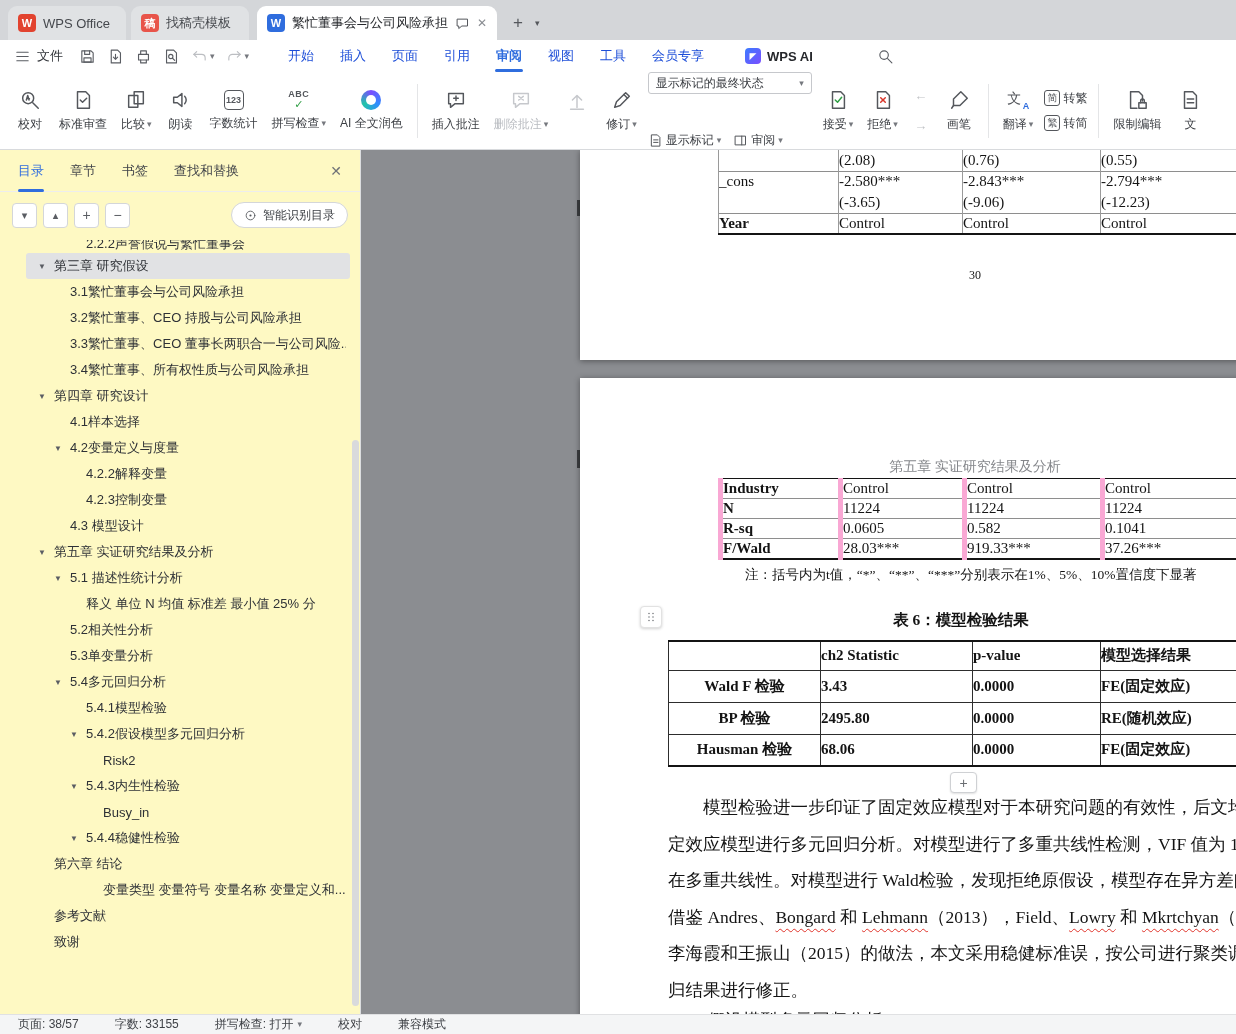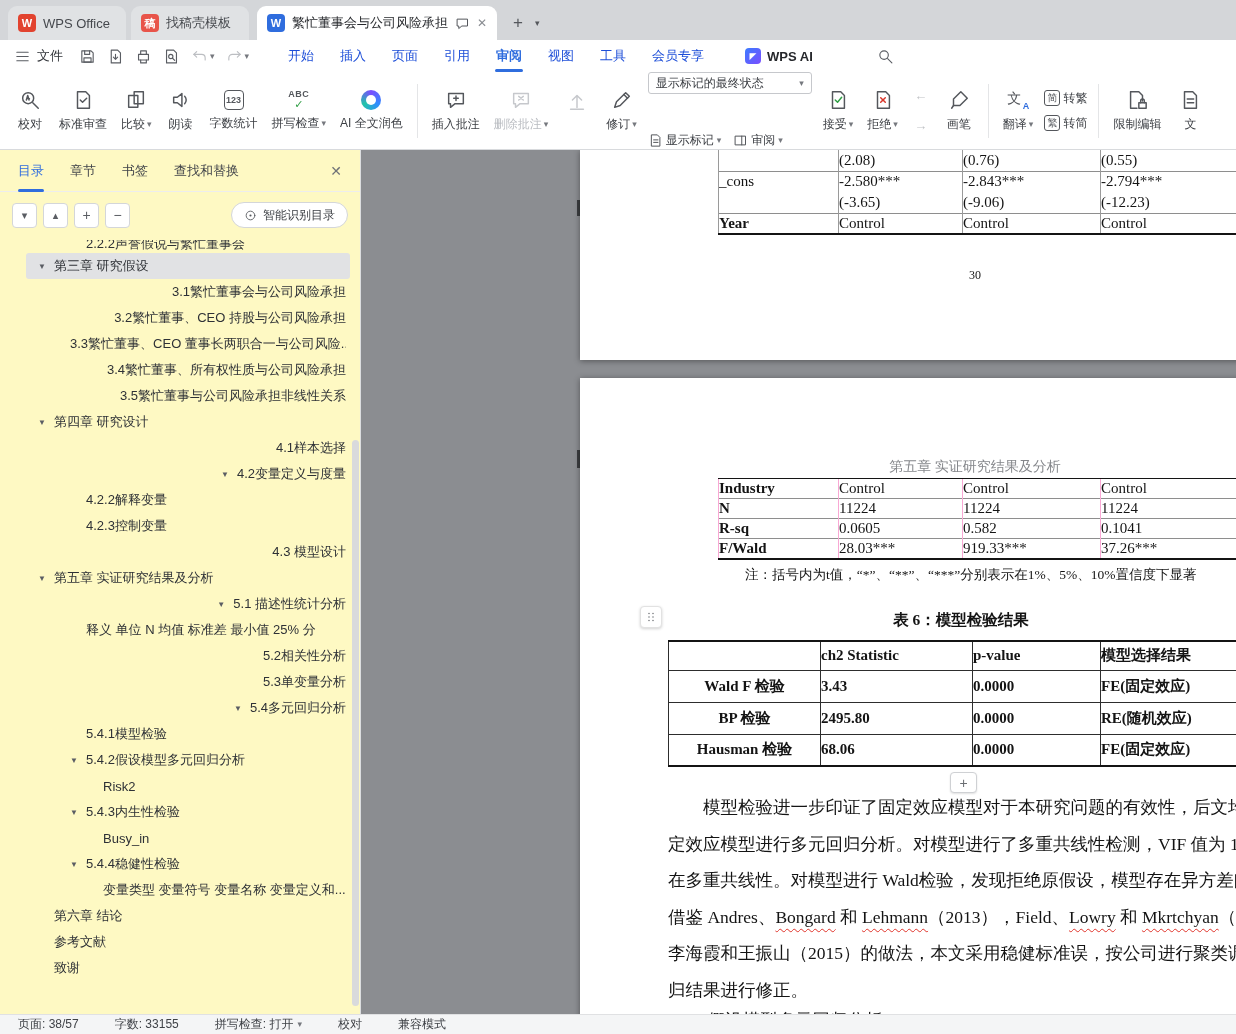--- a/index.html
+++ b/index.html
@@ -72,21 +72,21 @@
   .stoolbar{height:46px;display:flex;align-items:center;padding:0 12px;gap:6px;}
   .sqbtn{width:25px;height:25px;border:1px solid #d4d6d9;border-radius:4px;display:flex;align-items:center;justify-content:center;color:#5a5d63;font-size:11px;background:#fff;}
   .smartbtn{margin-left:auto;height:26px;border:1px solid #d4d6d9;border-radius:13px;display:flex;align-items:center;gap:6px;padding:0 12px;font-size:12px;color:#3f4247;background:#fff;white-space:nowrap;}
   .toclist{flex:1;overflow:hidden;padding-top:2px;}
   .toc-item{display:flex;align-items:center;height:26px;margin:0 10px 0 26px;padding-right:4px;font-size:13px;color:#2e3136;border-radius:3px;}
   .toc-item.selected{background:#e1e2e4;}
   .toc-item.clipped{height:13px;overflow:hidden;align-items:flex-end;}
   .toc-arrow{width:16px;flex:0 0 16px;font-size:8px;color:#5a5d63;}
   .toc-label{white-space:nowrap;overflow:hidden;}
   .lvl1{padding-left:12px;}
-  .lvl2{padding-left:28px;justify-content:flex-end;}
+  .lvl2{padding-left:28px;}
   .lvl3{padding-left:44px;}
   .lvl4{padding-left:61px;}
   .sscroll{position:absolute;right:1px;top:290px;width:7px;height:566px;background:#d9dadc;border-radius:4px;}
   
   .docarea{flex:1;background:#8b8d91;position:relative;overflow:hidden;}
   .page{position:absolute;left:219px;width:800px;background:#fff;box-shadow:0 1px 6px rgba(0,0,0,.4);font-family:"Liberation Serif","DejaVu Serif",serif;color:#141414;}
   .page1{top:0;height:210px;}
   .page2{top:228px;height:700px;}
   .marker{position:absolute;width:3px;background:#3c3e41;}
   table.doct{border-collapse:collapse;position:absolute;table-layout:fixed;}
@@ -94,21 +94,21 @@
   .doct td.c0{text-align:left;}
   .p1t{left:138px;top:0;}
   .p1t tr{height:21px;}
   .p1t td{border-left:1px solid #9a9a9a;}
   .p1t td:last-child{border-right:1px solid #9a9a9a;}
   .p1t tr:nth-child(2) td,.p1t tr:nth-child(4) td{border-top:1px solid #8e8e8e;}
   .p1t tr:nth-child(4) td{border-bottom:2.5px solid #141414;}
   .p1t tr:nth-child(4) td.c0{font-weight:bold;}
   .p2t{left:138px;top:100px;}
   .p2t tr{height:20px;}
-  .p2t td{border-left:1px solid #f9a8d4;border-top:1px solid #8e8e8e;}
+  .p2t td{border-left:5px solid #f9a8d4;border-top:1px solid #8e8e8e;}
   .p2t td:last-child{border-right:1px solid #9a9a9a;}
   .p2t tr:first-child td{border-top:1.2px solid #141414;}
   .p2t tr:last-child td{border-bottom:2.5px solid #141414;}
   .p2t td.c0{font-weight:bold;}
   .pagenum{position:absolute;top:118px;left:0;width:790px;text-align:center;font-size:12px;}
   .ph-header{position:absolute;top:80px;left:0;width:790px;text-align:center;color:#85878b;font-size:14px;}
   .pnote{position:absolute;top:188px;left:165px;font-size:13.5px;white-space:nowrap;}
   .pcap{position:absolute;top:232px;left:0;width:762px;text-align:center;font-size:15.5px;font-weight:bold;}
   .t6{left:88px;top:262px;}
   .t6 th,.t6 td{border:1px solid #2d2d2d;font-weight:bold;}
@@ -453,24 +453,20 @@
           <span class="toc-label">3.2繁忙董事、CEO 持股与公司风险承担</span>
         </div>
         <div class="toc-item lvl2">
           <span class="toc-arrow"></span>
           <span class="toc-label">3.3繁忙董事、CEO 董事长两职合一与公司风险...</span>
         </div>
         <div class="toc-item lvl2">
           <span class="toc-arrow"></span>
           <span class="toc-label">3.4繁忙董事、所有权性质与公司风险承担</span>
         </div>
-        <div class="toc-item lvl2">
-          <span class="toc-arrow"></span>
-          <span class="toc-label">3.5繁忙董事与公司风险承担非线性关系</span>
-        </div>
         <div class="toc-item lvl1">
           <span class="toc-arrow">▼</span>
           <span class="toc-label">第四章 研究设计</span>
         </div>
         <div class="toc-item lvl2">
           <span class="toc-arrow"></span>
           <span class="toc-label">4.1样本选择</span>
         </div>
         <div class="toc-item lvl2">
           <span class="toc-arrow">▼</span>
@@ -529,27 +525,27 @@
           <span class="toc-label">5.4.3内生性检验</span>
         </div>
         <div class="toc-item lvl4">
           <span class="toc-arrow"></span>
           <span class="toc-label">Busy_in</span>
         </div>
         <div class="toc-item lvl3">
           <span class="toc-arrow">▼</span>
           <span class="toc-label">5.4.4稳健性检验</span>
         </div>
+        <div class="toc-item lvl1">
+          <span class="toc-arrow"></span>
+          <span class="toc-label">第六章 结论</span>
+        </div>
         <div class="toc-item lvl4">
           <span class="toc-arrow"></span>
           <span class="toc-label">变量类型 变量符号 变量名称 变量定义和...</span>
-        </div>
-        <div class="toc-item lvl1">
-          <span class="toc-arrow"></span>
-          <span class="toc-label">第六章 结论</span>
         </div>
         <div class="toc-item lvl1">
           <span class="toc-arrow"></span>
           <span class="toc-label">参考文献</span>
         </div>
         <div class="toc-item lvl1">
           <span class="toc-arrow"></span>
           <span class="toc-label">致谢</span>
         </div>
       </div>

